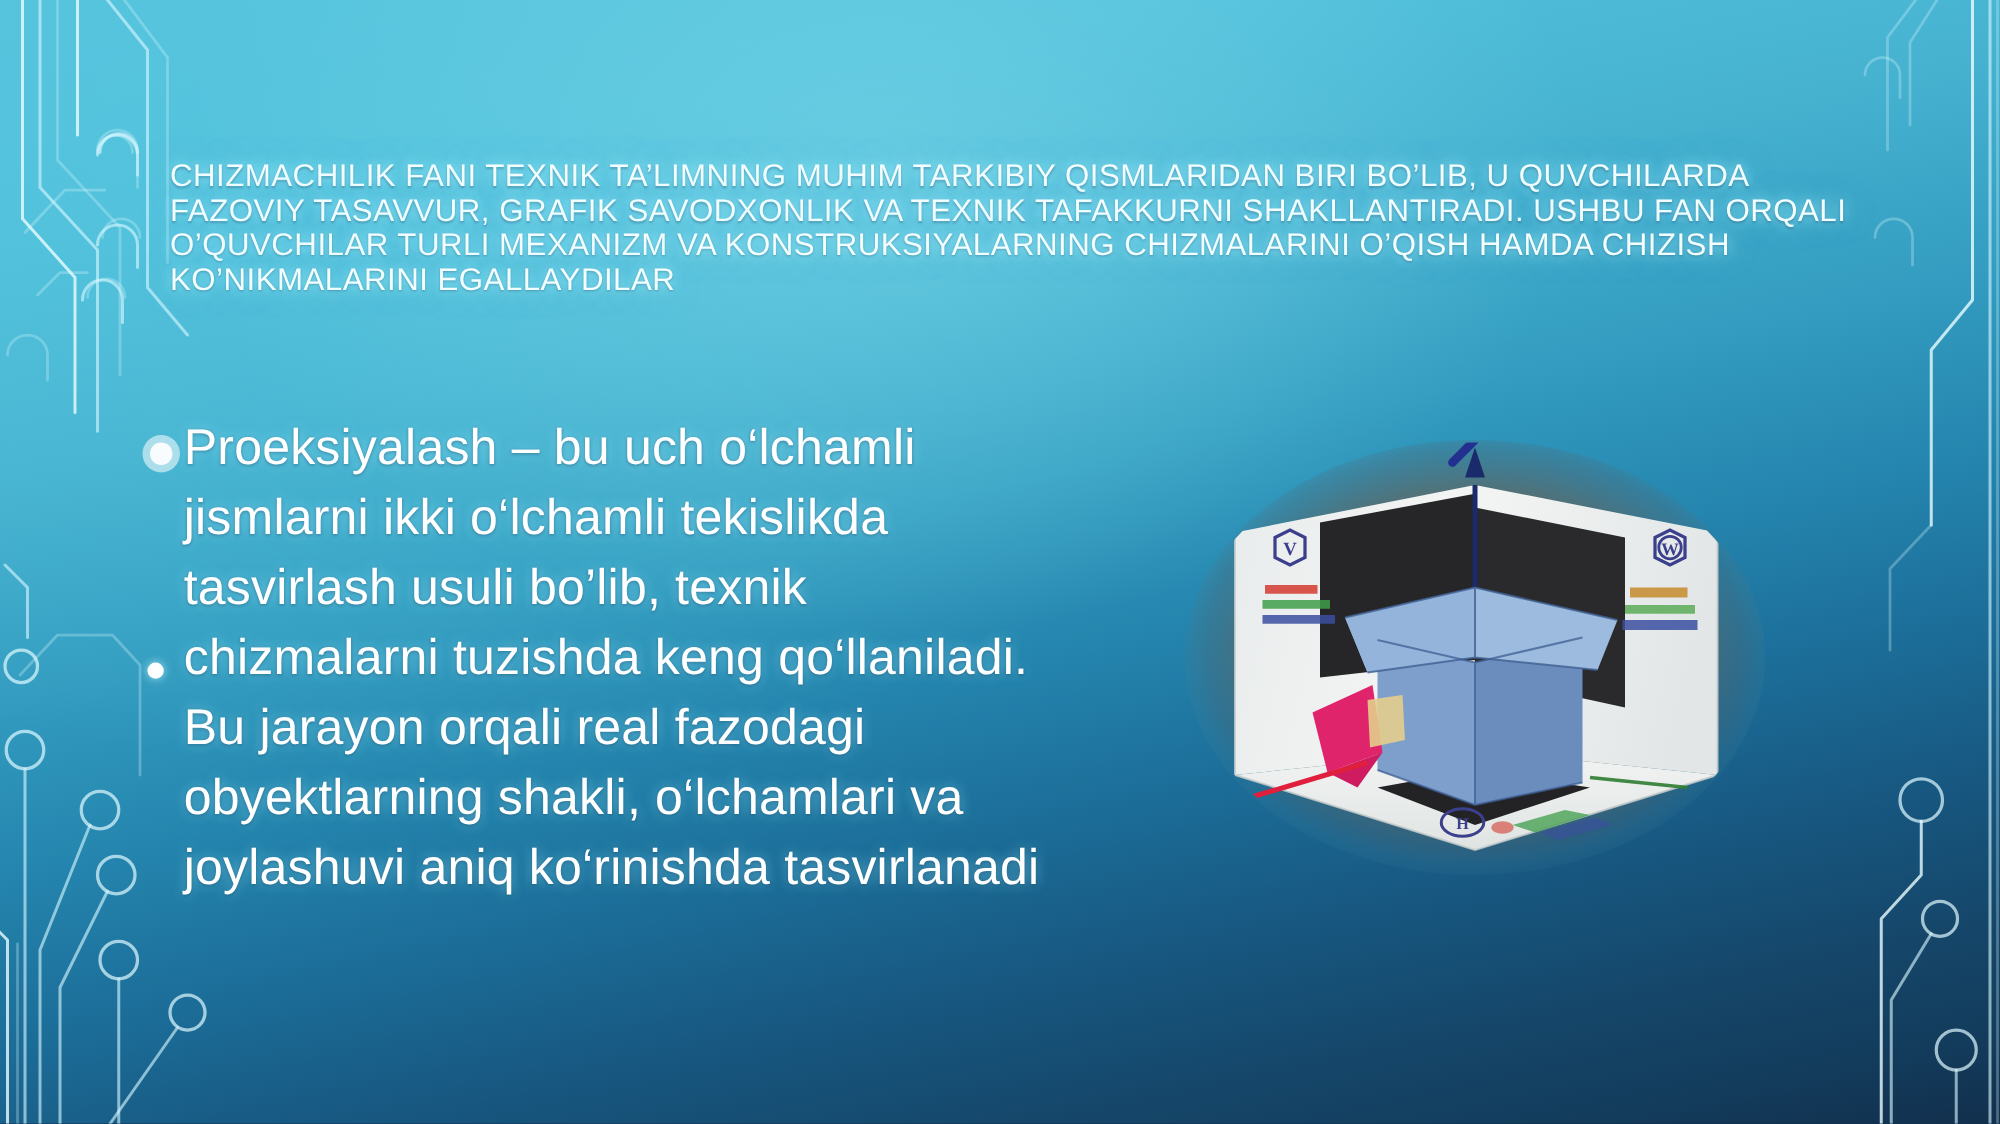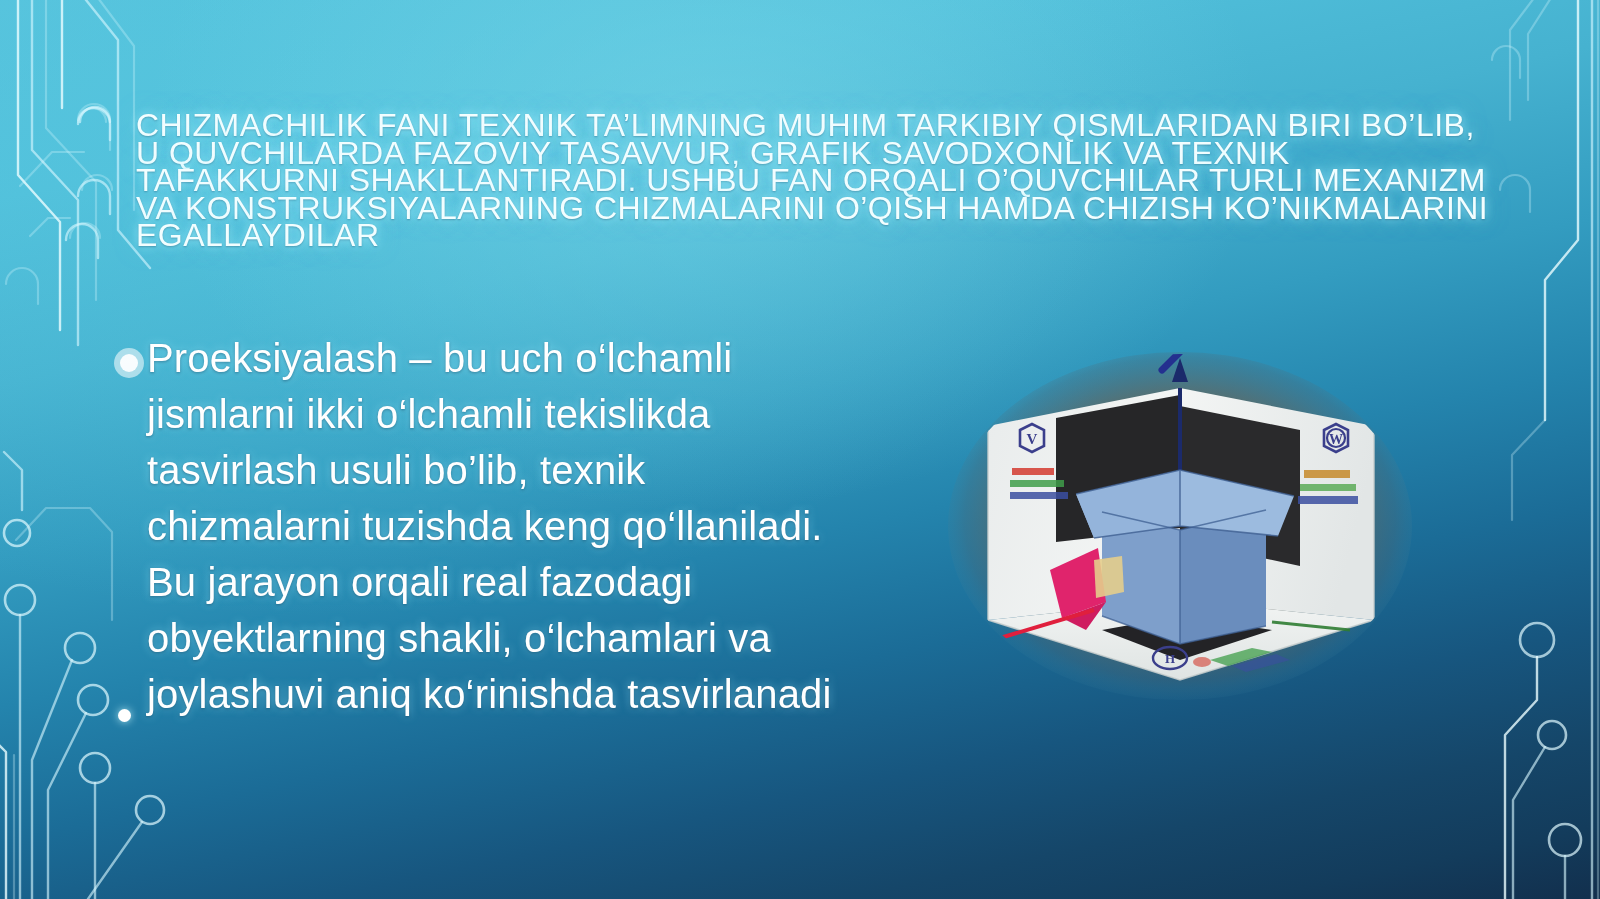--- a/index.html
+++ b/index.html
@@ -33,36 +33,36 @@
   .tr.dim{opacity:.30;stroke-width:2.2;}
   .tr.bright{opacity:.80;stroke:#eafcff;}
   .ring{fill:none;stroke:#dff9ff;stroke-width:2.6;opacity:.70;}
   .ring.dim{opacity:.34;}
   .dot{fill:#ffffff;opacity:.92;}
   .dot.soft{opacity:.55;}
 
   
   .title-block{
     position:absolute;
-    left:136px;top:112px;width:1364px;
+    left:136px;top:128px;width:1364px;
     color:#f2feff;
-    font-size:32px;
+    font-size:25px;
     line-height:27.5px;
     letter-spacing:.015em;
     text-transform:uppercase;
     text-shadow:0 0 10px rgba(170,245,255,.85),0 0 22px rgba(120,225,250,.55),0 1px 2px rgba(10,60,90,.45);
     white-space:pre-line;
   }
 
   
   .body-block{
     position:absolute;
     left:118px;top:330px;width:740px;
   }
-  .bullet-row{display:flex;align-items:flex-end;}
+  .bullet-row{display:flex;align-items:center;}
   .bullet-dot{
     flex:0 0 auto;
     width:13px;height:13px;border-radius:50%;
     background:#ffffff;
     margin:21px 16px 0 0;
     box-shadow:0 0 8px rgba(200,250,255,.8);
   }
   .bullet-text{
     flex:1 1 auto;
     color:#ffffff;

